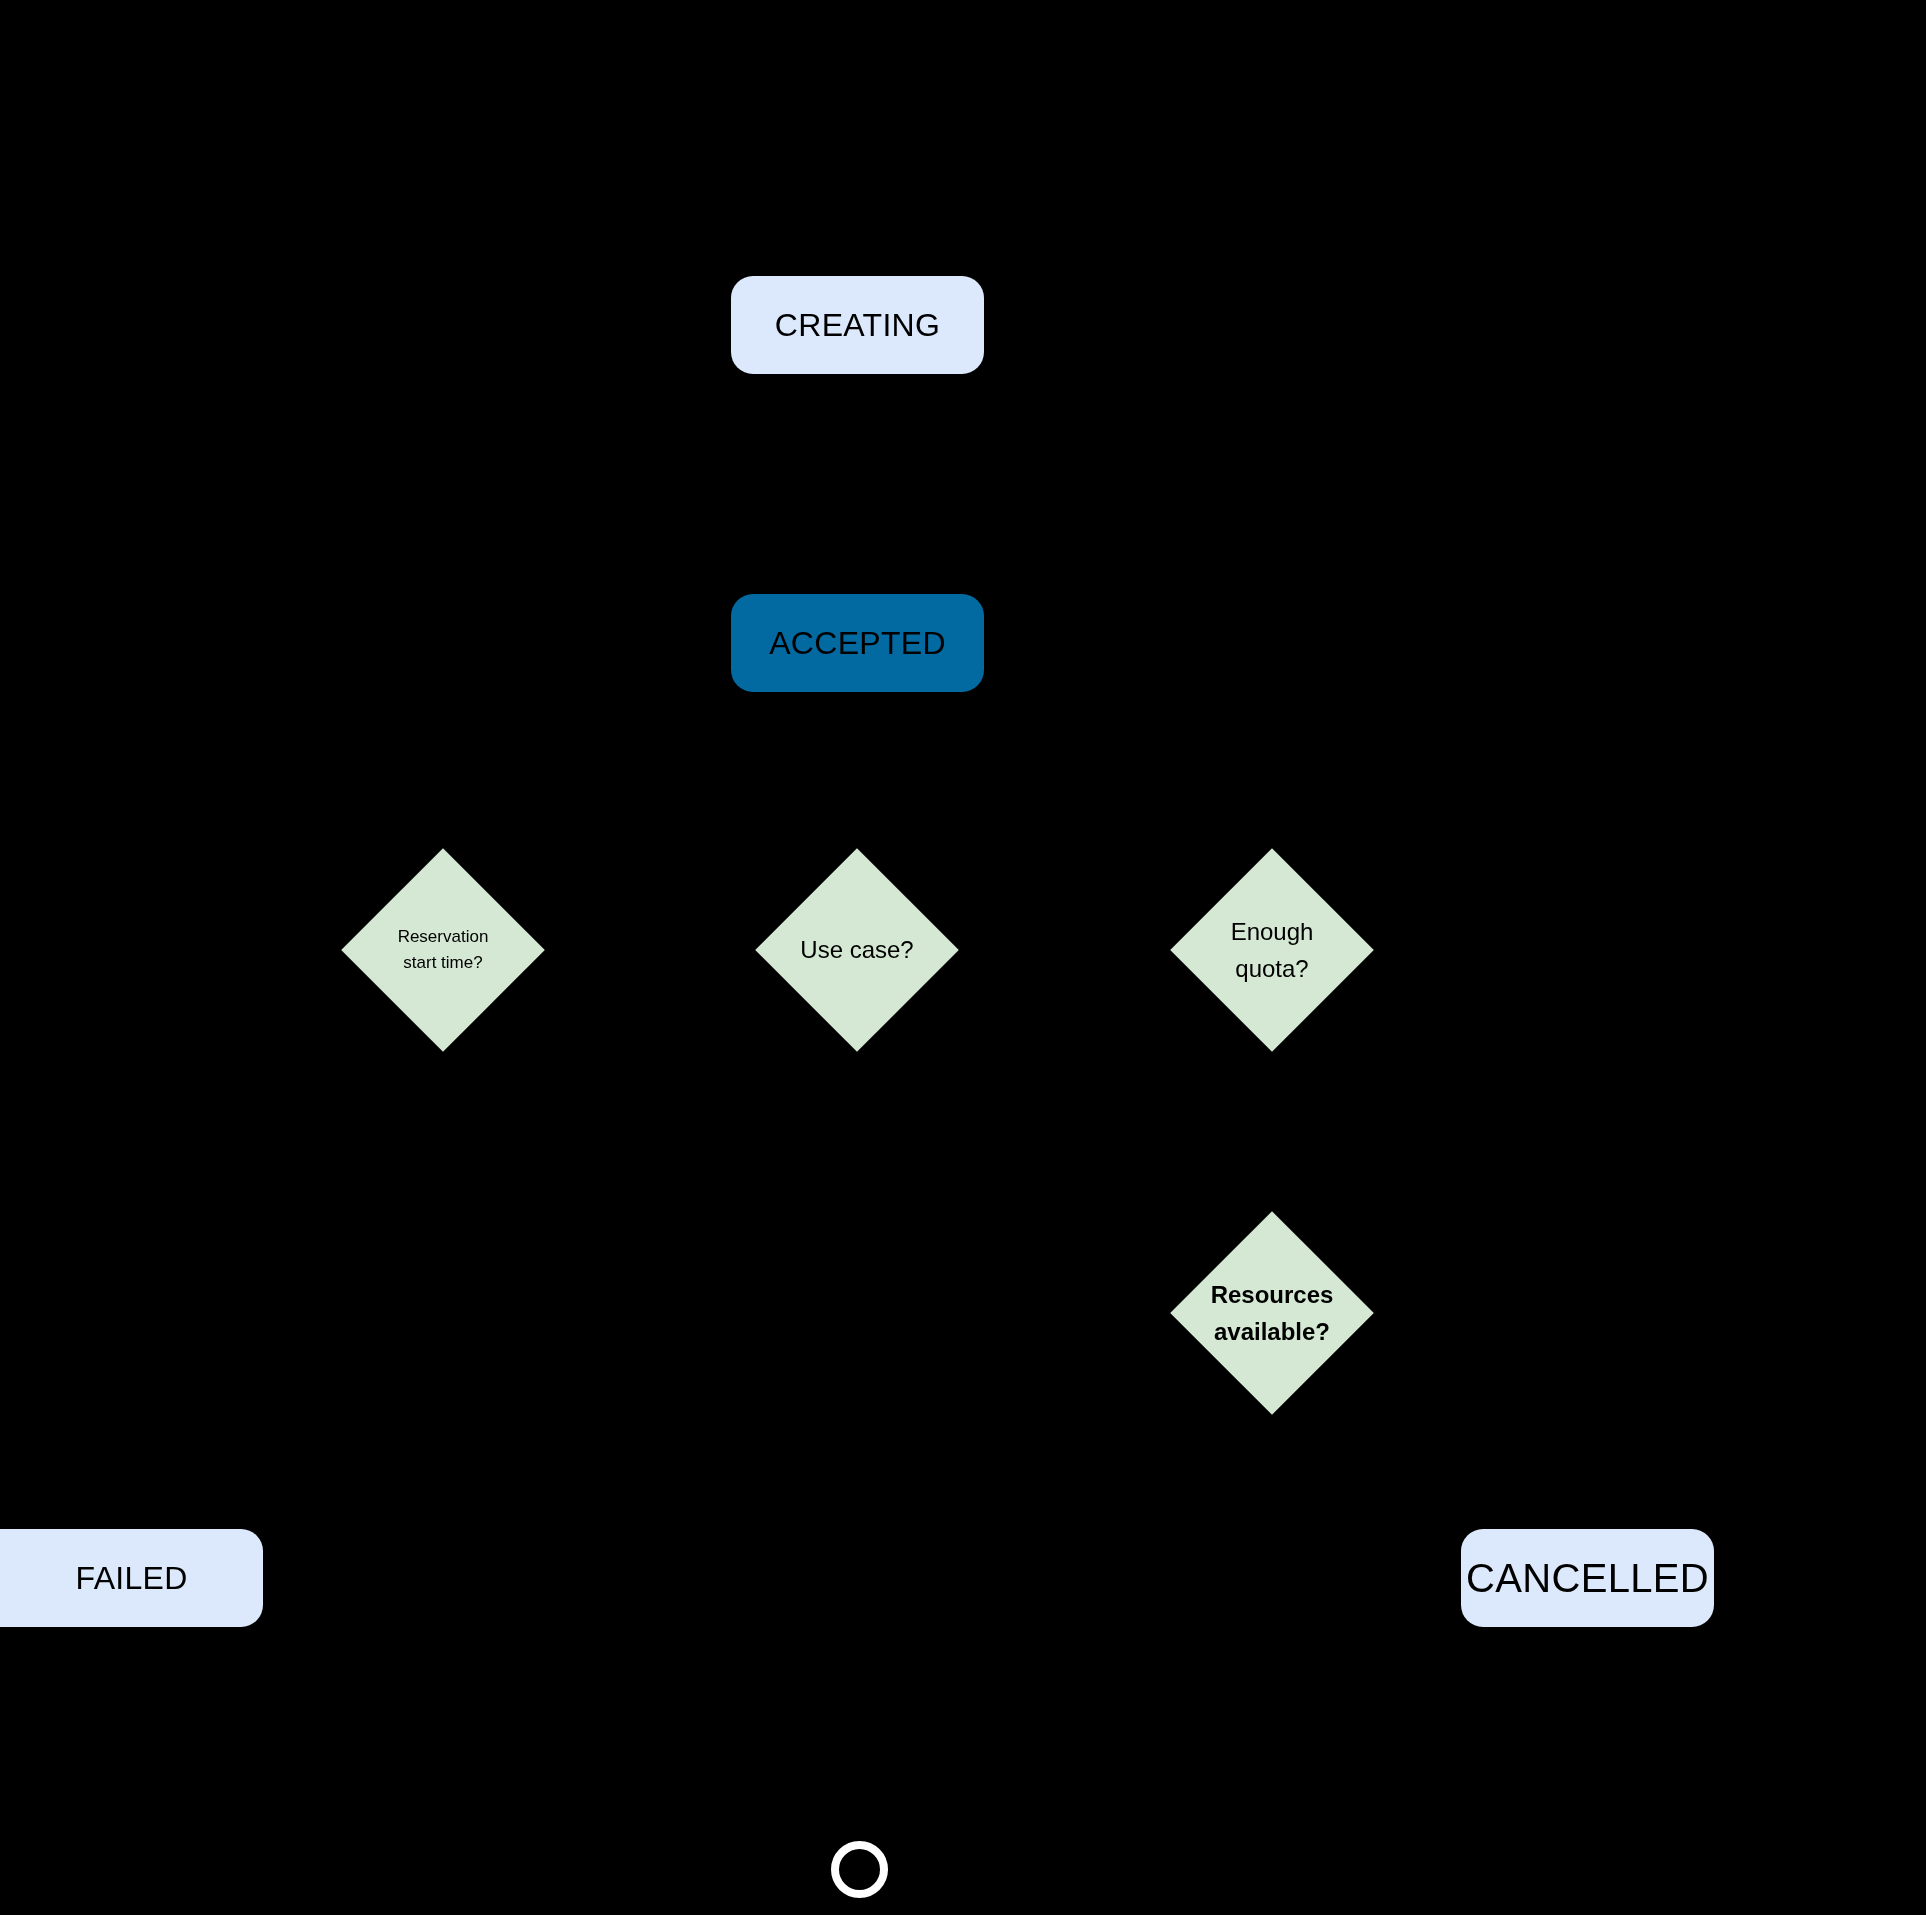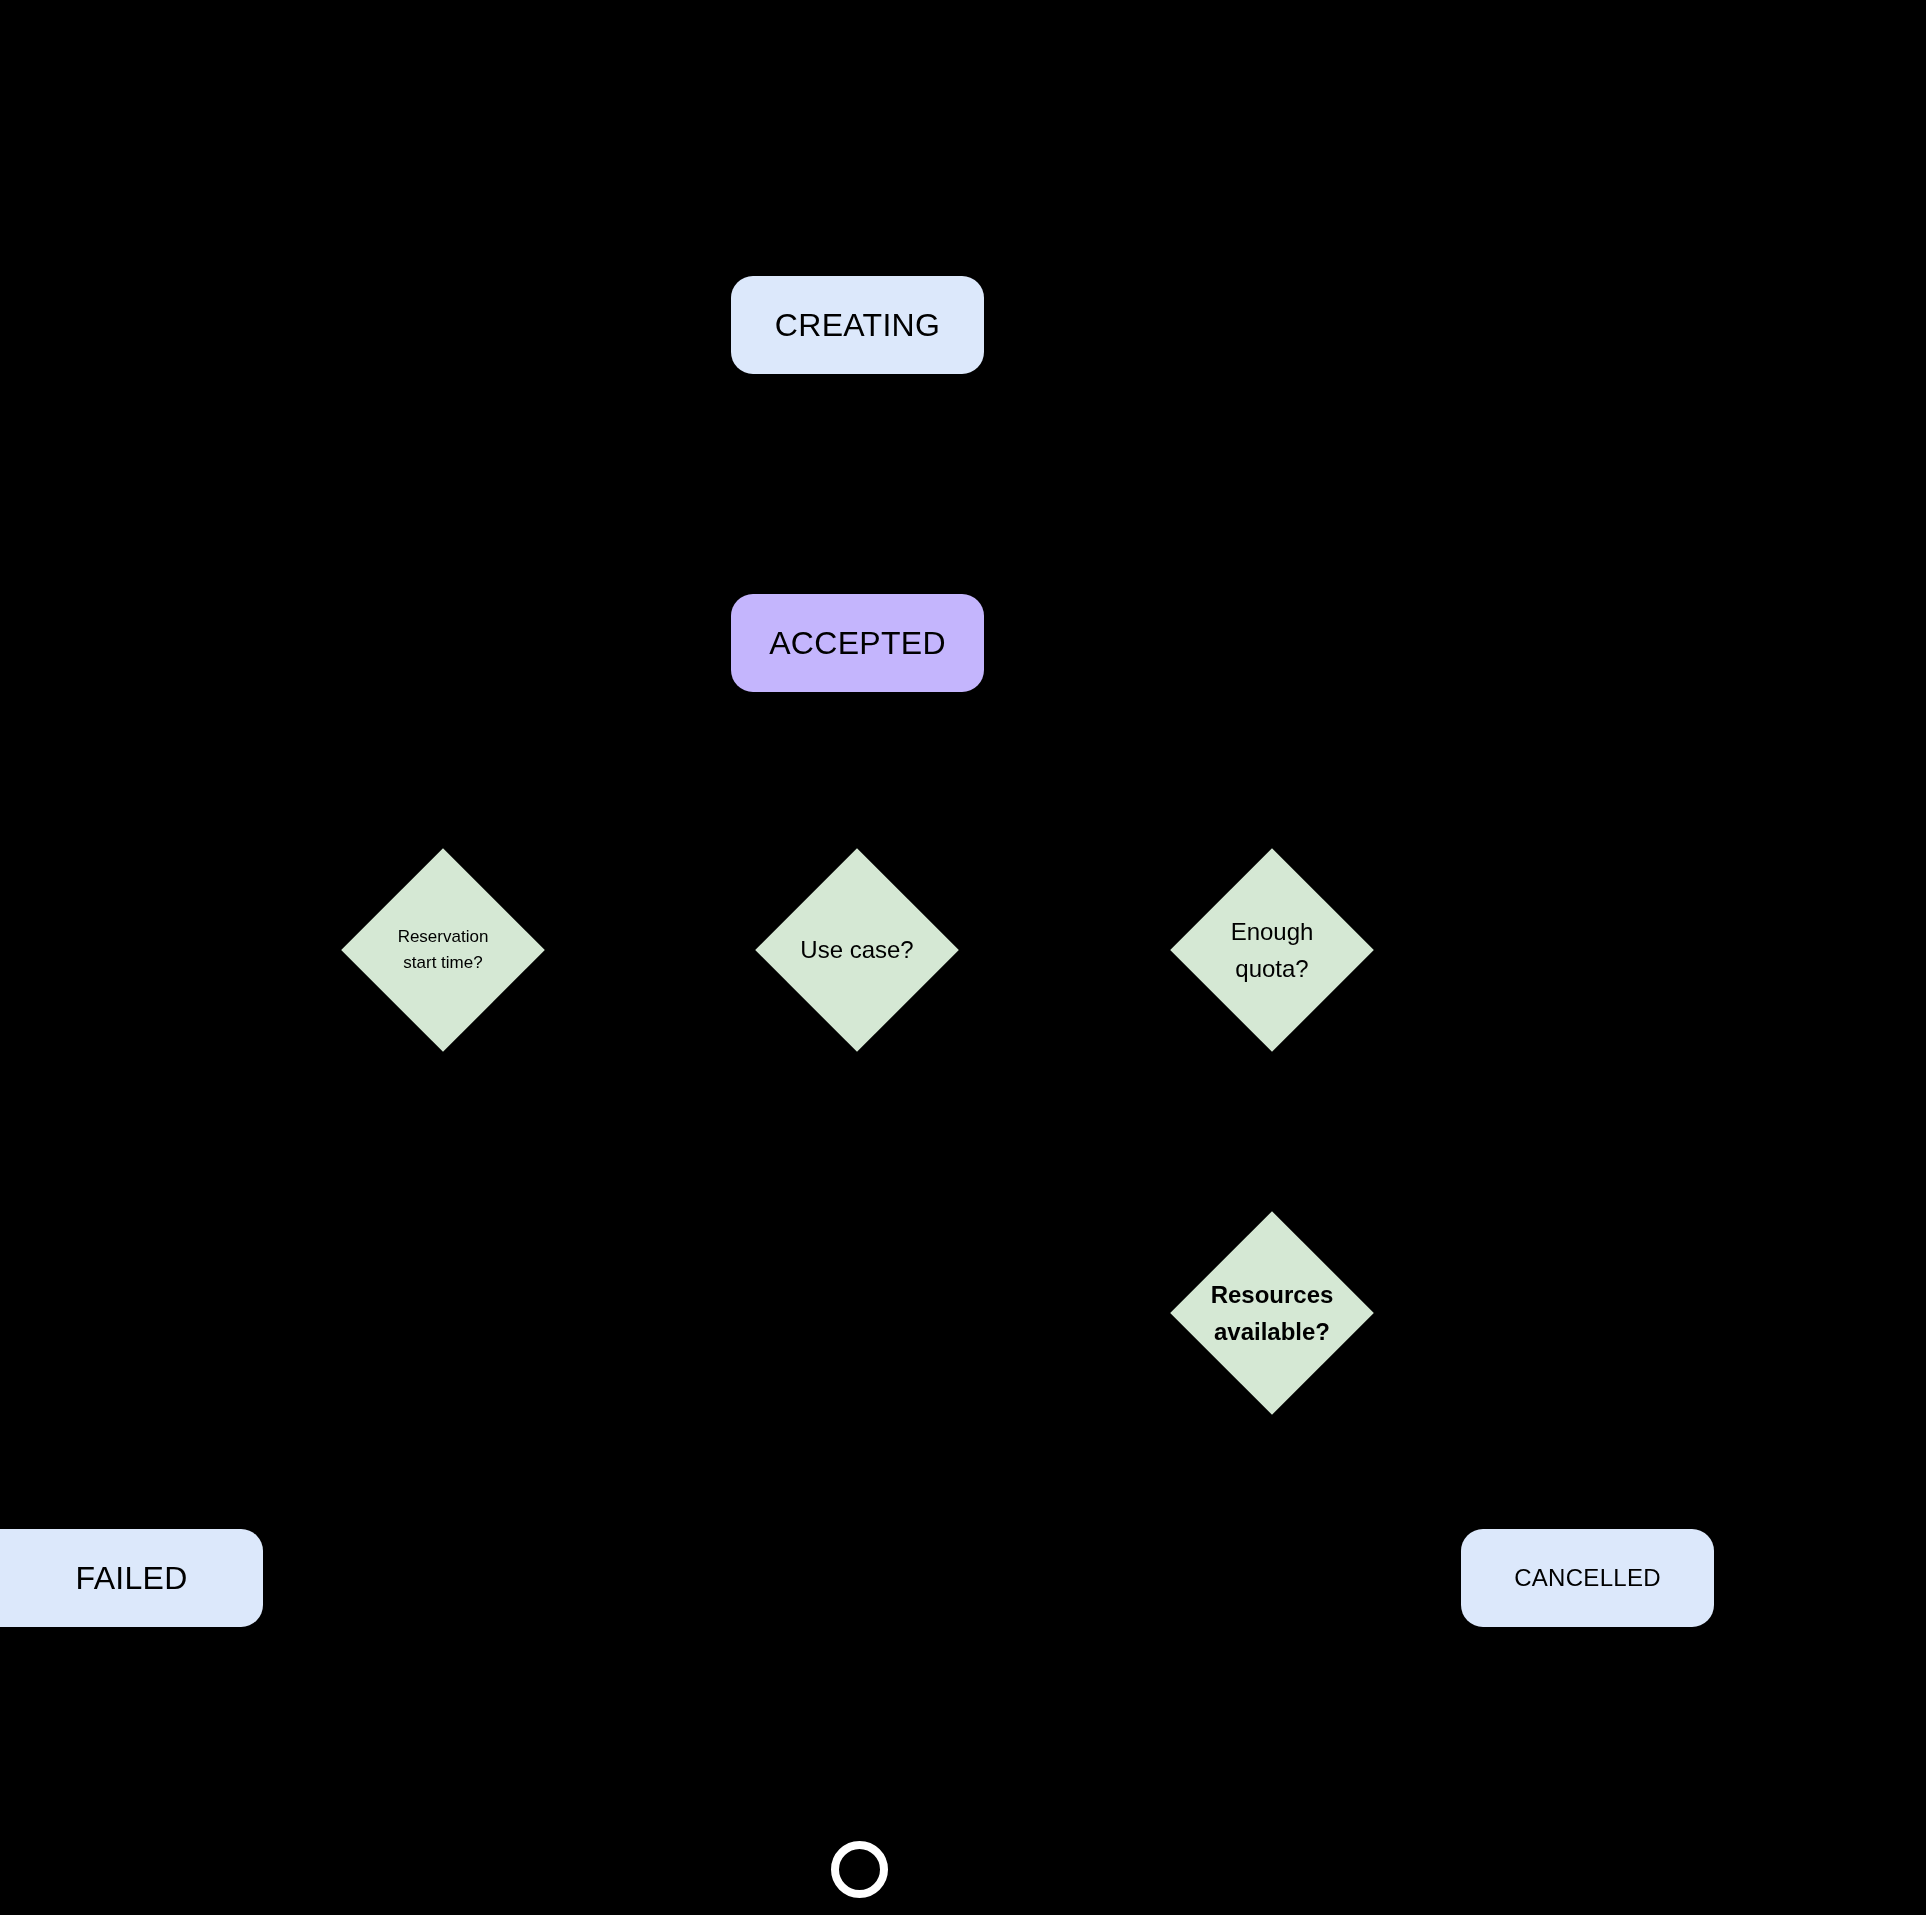--- a/index.html
+++ b/index.html
@@ -86,30 +86,30 @@
   <div class="connector" style="left:1269px; top:1094px; width:4.1px; height:78px;"></div>
   <div class="connector" style="left:441px; top:1092px; width:4.1px; height:437px;"></div>
   <div class="connector" style="left:855px; top:1092px; width:4.1px; height:437px;"></div>
   <div class="connector" style="left:1269px; top:1456px; width:4.1px; height:72px;"></div>
   <div class="connector" style="left:855px; top:1627px; width:4.1px; height:214px;"></div>
 
   <div class="state-box" style="left:731px; top:276px; width:253px; height:98px; background:#dce8fb; font-size:32px;">
     <span>CREATING</span>
   </div>
 
-  <div class="state-box" style="left:731px; top:594px; width:253px; height:98px; background:#c4b5fd; font-size:32px;">
+  <div class="state-box" style="left:731px; top:594px; width:253px; height:98px; background:#0369a1; font-size:32px;">
     <span>ACCEPTED</span>
   </div>
 
   <div class="state-box" style="left:-20.7px; top:1529px; width:284px; height:98px; background:#dce8fb; font-size:32px; justify-content:center; padding-left:20.7px; box-sizing:border-box;">
     <span>FAILED</span>
   </div>
 
 
-  <div class="state-box" style="left:1461px; top:1529px; width:253px; height:98px; background:#dce8fb; font-size:24px;">
+  <div class="state-box" style="left:1461px; top:1529px; width:253px; height:98px; background:#dce8fb; font-size:40px;">
     <span>CANCELLED</span>
   </div>
 
   <div class="decision" style="left:371px; top:878px; width:144px; height:144px;">
     <div class="diamond-shape" style="background:#d5e8d4;"></div>
     <div class="diamond-label" style="font-size:17px; width:170px;">Reservation
 start time?</div>
   </div>
 
   <div class="decision" style="left:1200px; top:878px; width:144px; height:144px;">

